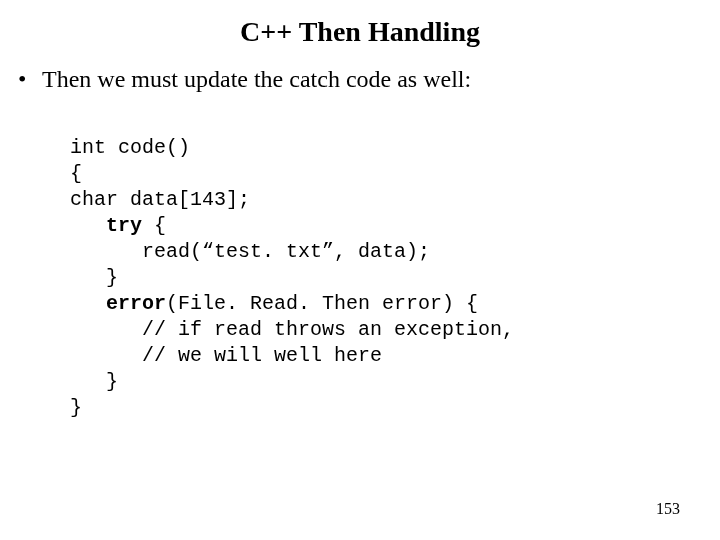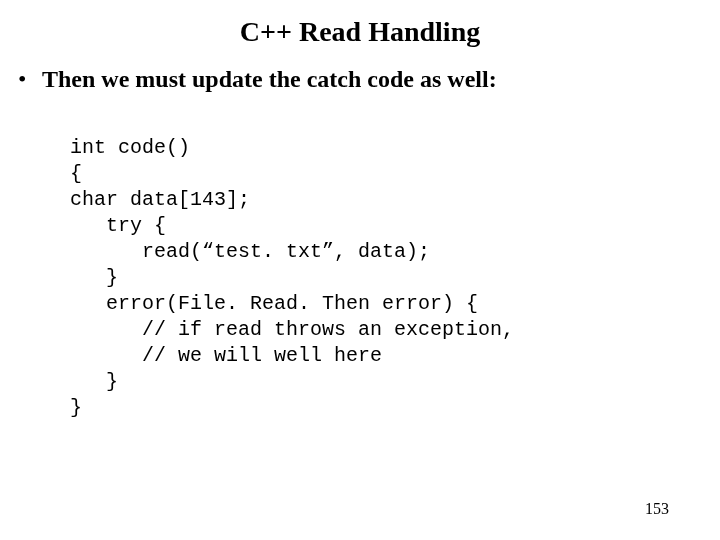--- a/index.html
+++ b/index.html
@@ -26,43 +26,42 @@
     padding-left: 18px;
     font-size: 24px;
   }
   .bullet-dot {
     width: 24px;
     flex-shrink: 0;
     text-align: left;
   }
   .bullet-text {
     flex: 1;
-    font-weight: bold;
   }
   .code-block {
     font-family: "Courier New", Courier, monospace;
     font-size: 20px;
     line-height: 1.3;
     white-space: pre;
     margin-top: 42px;
     padding-left: 70px;
   }
-  .kw { font-weight: normal; margin-top: 29px; }
+  .kw { font-weight: bold; margin-top: 29px; }
   .page-number {
     position: absolute;
     bottom: 22px;
-    right: 51px;
+    right: 40px;
     font-size: 16px;
     font-family: "Times New Roman", Times, serif;
   }
 </style>
 </head>
 <body>
 
-<div class="title">C++ Read Handling</div>
+<div class="title">C++ Then Handling</div>
 
 <div class="bullet-row">
   <div class="bullet-dot">•</div>
   <div class="bullet-text">Then we must update the catch code as well:</div>
 </div>
 
 <div class="code-block"><span>int code()</span>
 <span>{</span>
 <span>char data[143];</span>
    <span class="kw">try</span><span> {</span>

